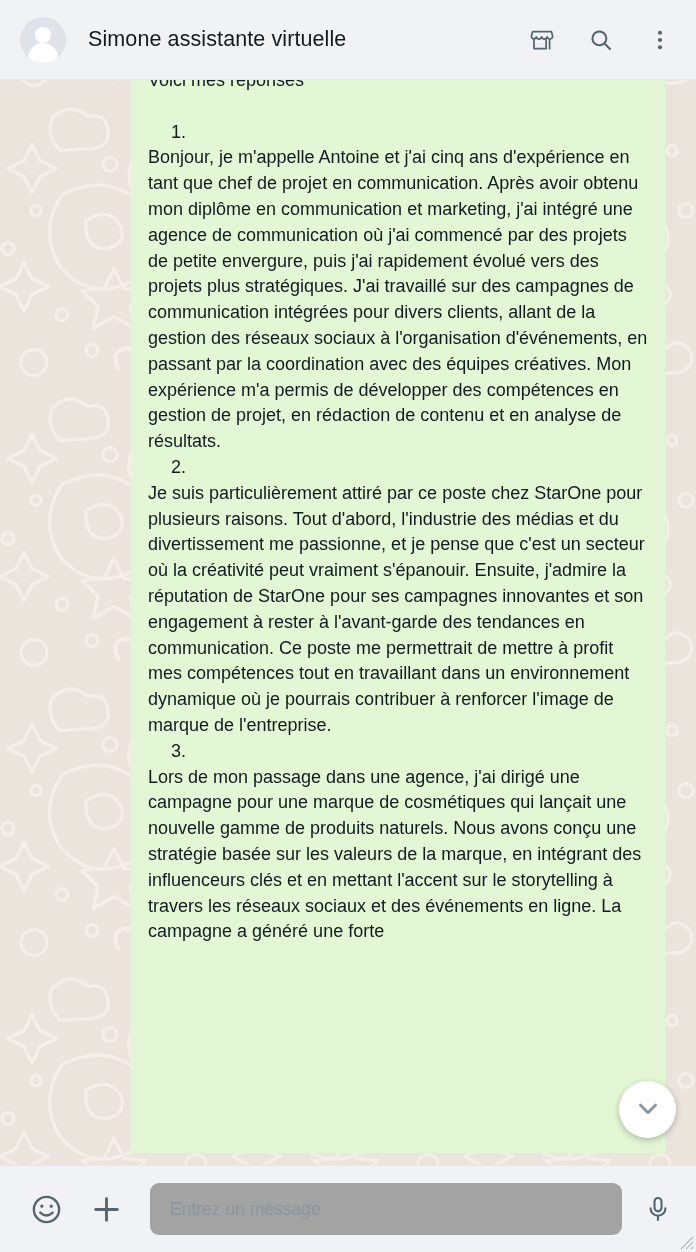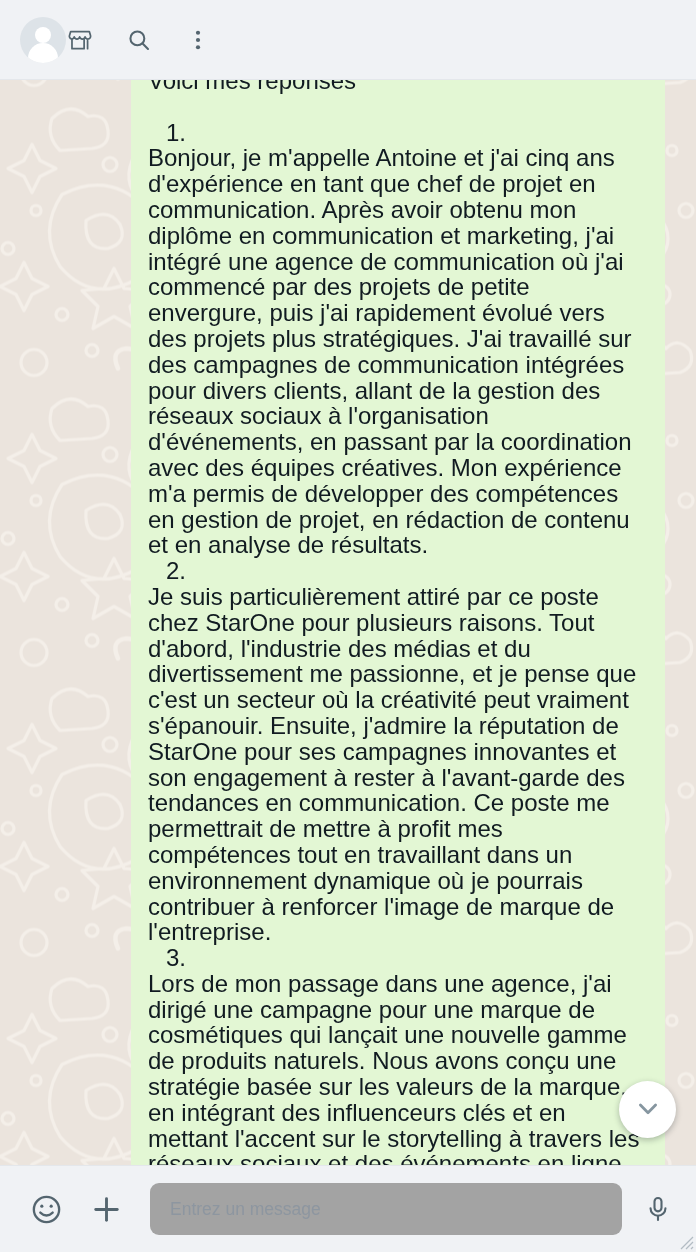--- a/index.html
+++ b/index.html
@@ -104,21 +104,21 @@
     top: 0;
     bottom: 0;
     overflow: hidden;
   }
   .bubble {
     background: #e3f7d4;
     width: 100%;
     min-height: 100%;
     padding: 0 17px 14px 17px;
     color: #111b21;
-    font-size: 24px;
+    font-size: 18px;
     line-height: 25.8px;
     position: relative;
     margin-top: -12px;
   }
   .bubble p {
     margin: 0;
     padding: 0;
   }
   .bubble p.spacer-line { height: 25.8px; }
 
@@ -220,20 +220,21 @@
 </head>
 <body>
 
 <div class="app">
 
   <div class="header">
     <div class="avatar">
       <div class="head"></div>
       <div class="body"></div>
     </div>
+    <div class="chat-title">Simone assistante virtuelle</div>
 
     <div class="header-icons">
       <div class="hicon">
         <svg width="26" height="26" viewBox="0 0 24 24" fill="none" stroke="currentColor" stroke-width="1.6" stroke-linecap="round" stroke-linejoin="round">
           <path d="M3.4 4.2h17.2l1.1 3.6a2.6 2.6 0 0 1-2.5 3.3 2.6 2.6 0 0 1-2.5-2 2.6 2.6 0 0 1-2.5 2 2.6 2.6 0 0 1-2.5-2 2.6 2.6 0 0 1-2.5 2 2.6 2.6 0 0 1-2.5-2 2.6 2.6 0 0 1-2.5 2A2.6 2.6 0 0 1 2.3 7.8z"></path>
           <path d="M4.6 11.6V20h11.2v-8.4"></path>
           <path d="M19 12.6V20"></path>
         </svg>
       </div>
       <div class="hicon">

